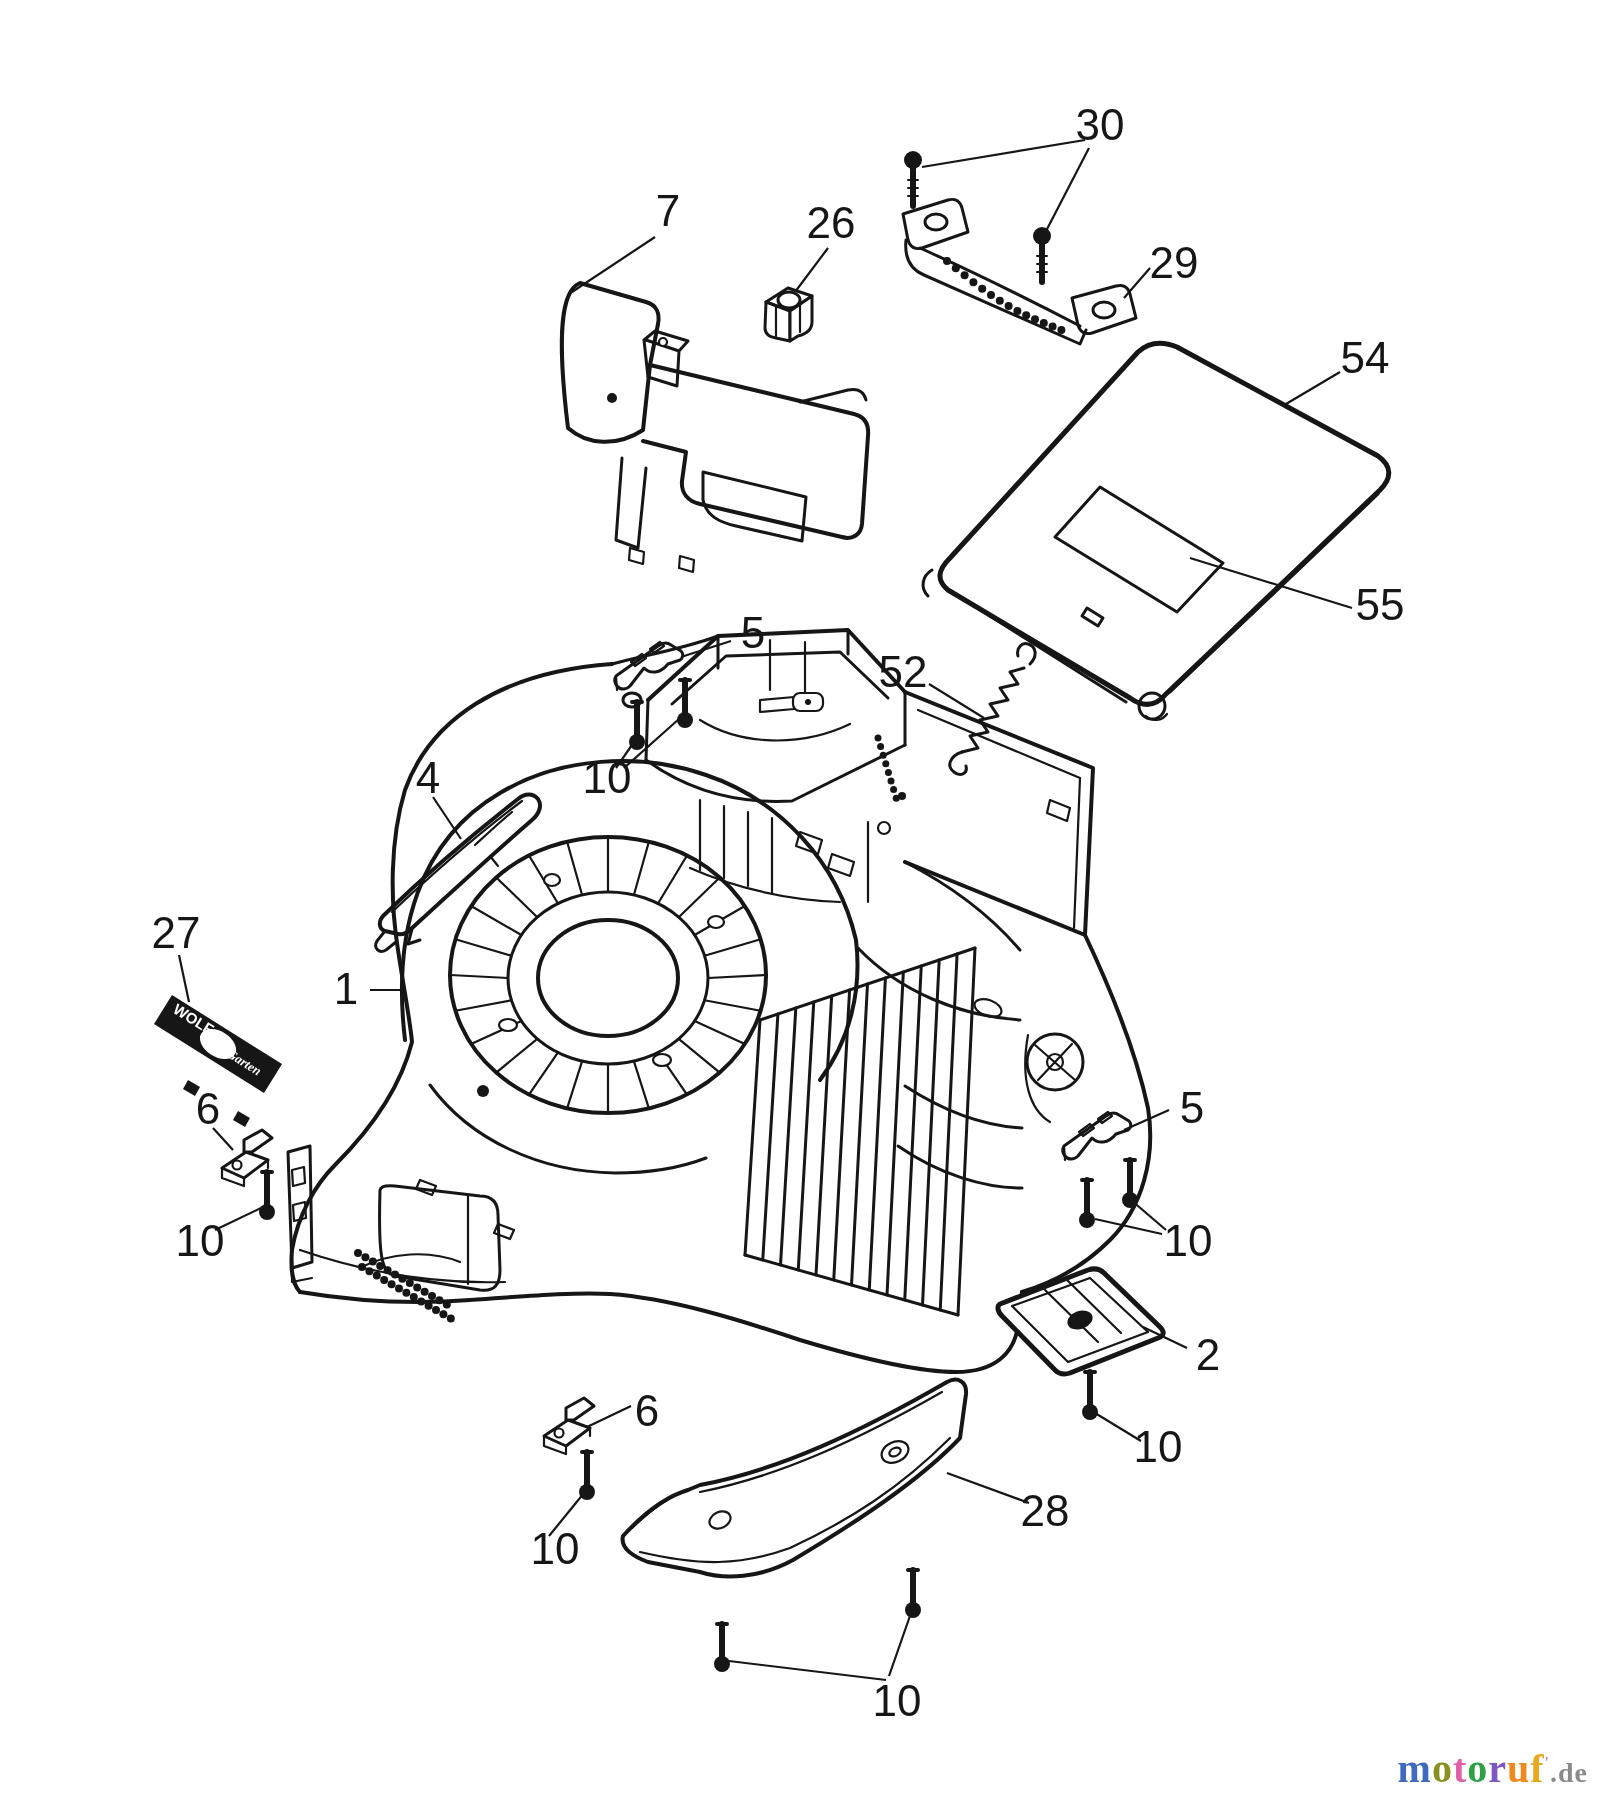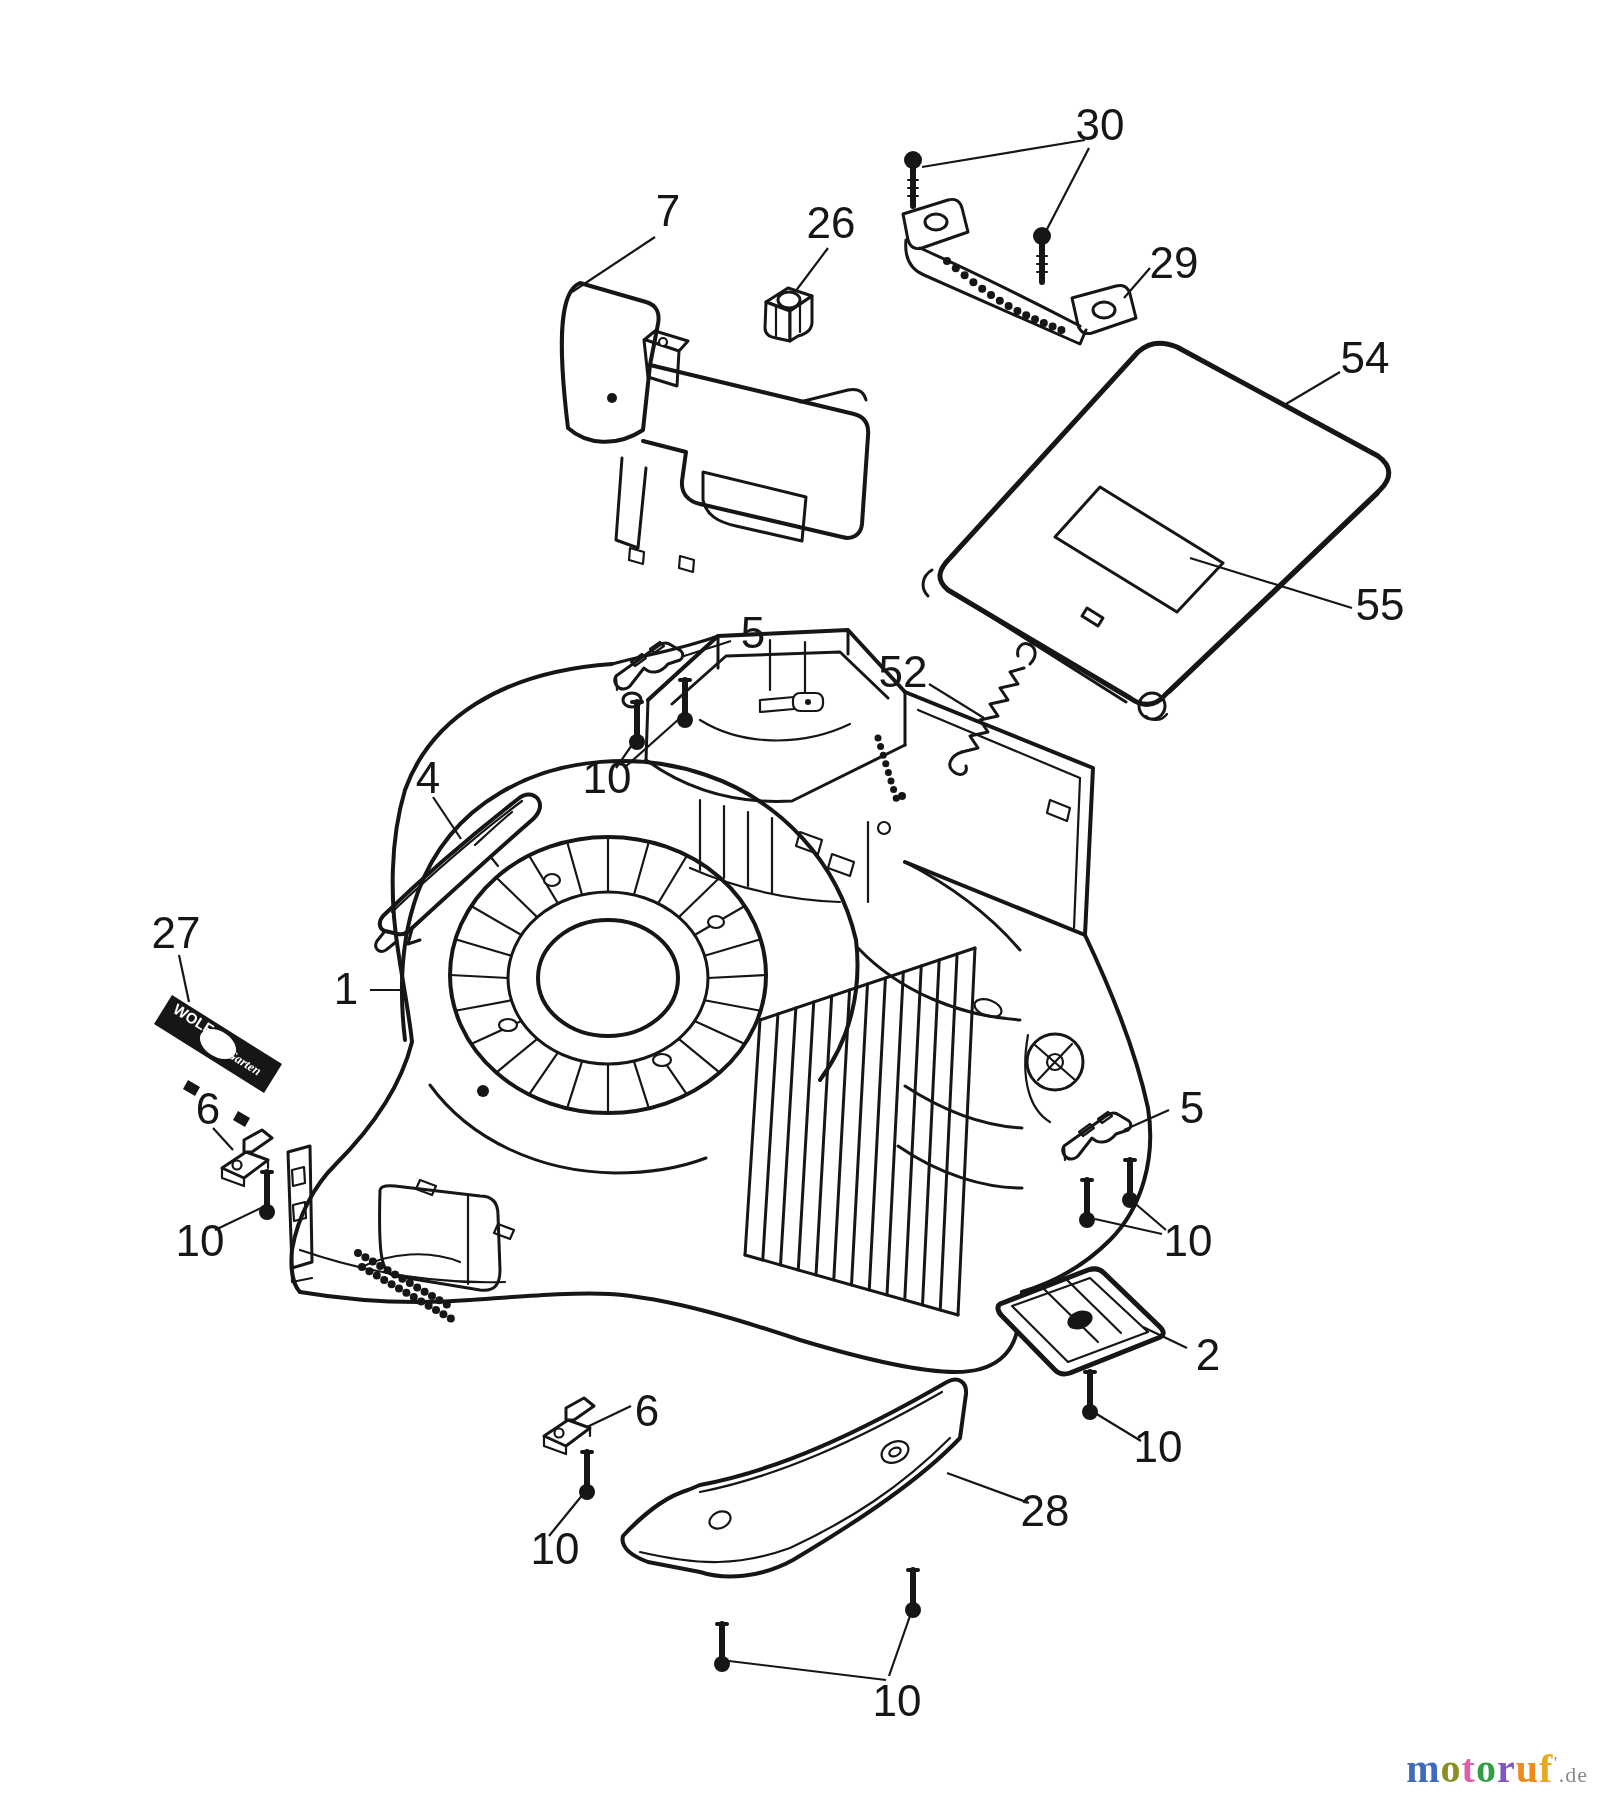--- a/index.html
+++ b/index.html
@@ -8,21 +8,21 @@
   .stage svg{position:absolute;left:0;top:0;}
   .ln{stroke:var(--ink,#161616);fill:none;stroke-linecap:round;stroke-linejoin:round;}
   .w2{stroke-width:2.2;} .w3{stroke-width:3;} .w4{stroke-width:4;} .w5{stroke-width:5;}
   .fillw{fill:#ffffff;} .fillk{fill:var(--ink,#161616);stroke:none;}
   .callout{font-family:"Liberation Sans",sans-serif;font-size:44px;fill:var(--ink,#161616);}
   .leader{stroke:var(--ink,#161616);stroke-width:2.2;}
   .plate-txt{font-family:"Liberation Sans",sans-serif;font-weight:bold;fill:#ffffff;}
   .plate-txt.script{font-family:"Liberation Serif",serif;font-style:italic;font-weight:bold;}
   .watermark{position:absolute;right:10px;bottom:8px;font-family:"Liberation Serif",serif;
              font-weight:bold;font-size:40px;letter-spacing:1px;user-select:none;}
-  .watermark .suffix{font-size:22px;font-weight:normal;}
+  .watermark .suffix{font-size:28px;font-weight:bold;}
   .watermark .mark{font-size:16px;vertical-align:super;}
 </style>
 </head>
 <body>
 
 <div class="stage" style="background: rgb(255, 255, 255);">
 <svg width="1598" height="1800" viewBox="0 0 1598 1800">
 
   <defs>
     <g id="screw-up">

